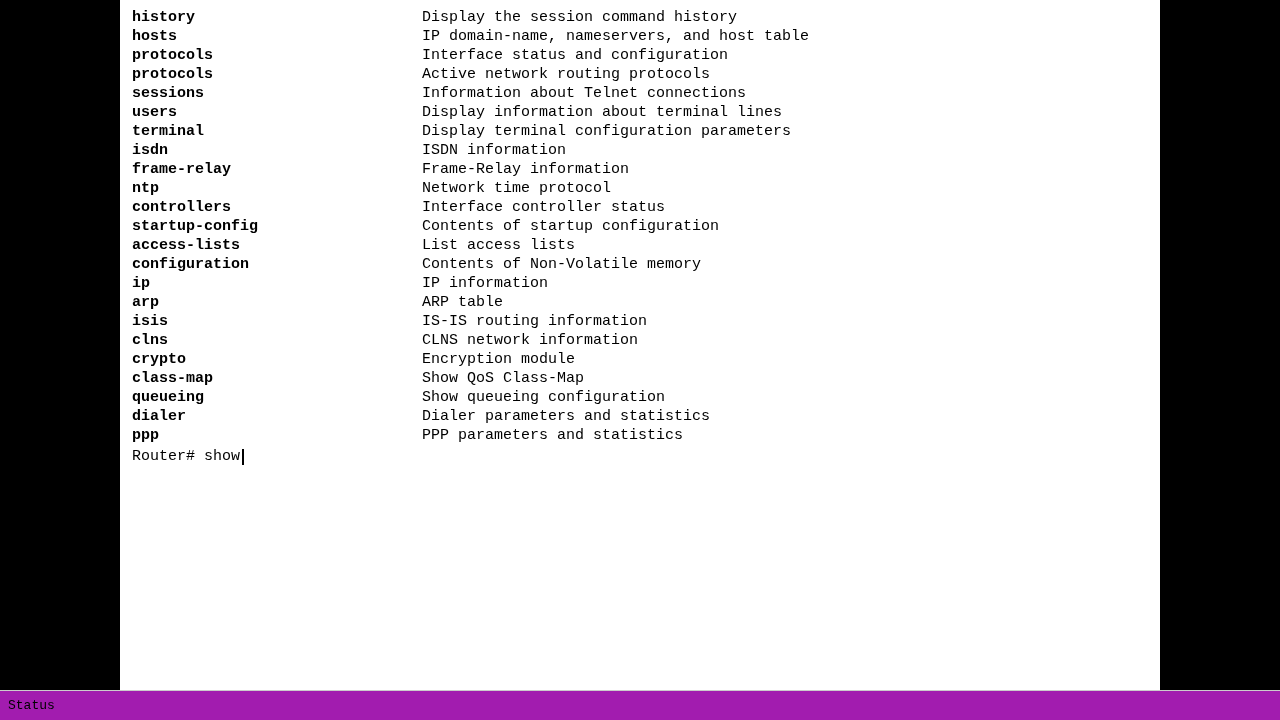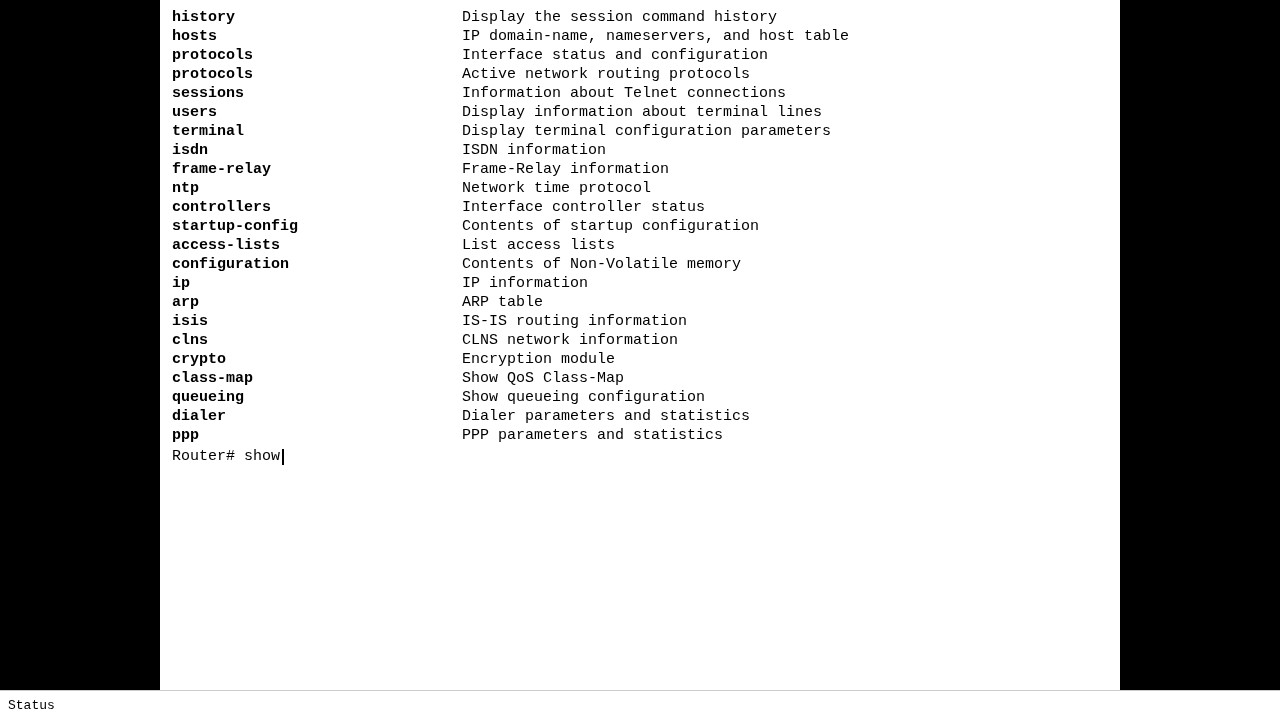--- a/index.html
+++ b/index.html
@@ -14,21 +14,20 @@
       background-color: #000;
       display: flex;
       flex-direction: column;
       overflow: hidden;
     }
 
     .terminal-wrapper {
       display: flex;
       flex: 1;
       overflow: hidden;
-      gap: 40px;
     }
 
     .left-bar {
       width: 120px;
       background-color: #000;
       flex-shrink: 0;
     }
 
     .right-bar {
       width: 120px;
@@ -80,21 +79,21 @@
       animation: blink 1s step-end infinite;
     }
 
     @keyframes blink {
       0%, 100% { opacity: 1; }
       50% { opacity: 0; }
     }
 
     .status-bar {
       height: 30px;
-      background-color: #ffffff;
+      background-color: #a21caf;
       border-top: 1px solid #ccc;
       display: flex;
       align-items: center;
       padding: 0 8px;
     }
 
     .status-bar span {
       font-family: 'Courier New', Courier, monospace;
       font-size: 13px;
       color: #000;

